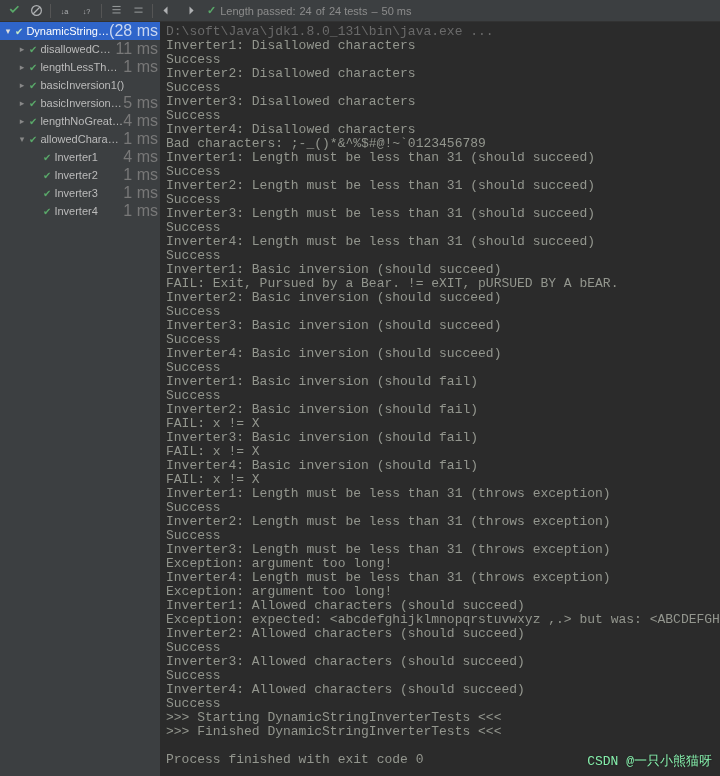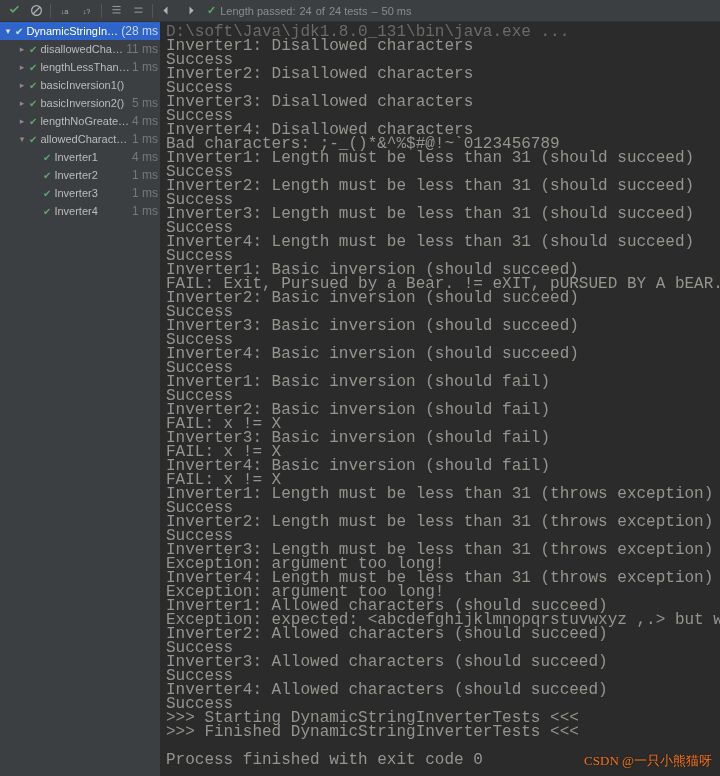--- a/index.html
+++ b/index.html
@@ -12,25 +12,25 @@
 .status .ok { color:#59a869; font-weight:bold; }
 .main { display:flex; height:754px; }
 .tree { width:160px; background:#3c3f41; overflow:hidden; font-size:11px; }
 .node { display:flex; align-items:center; height:18px; padding-right:2px; white-space:nowrap; }
 .node.sel { background:#2f65ca; color:#fff; }
 .arrow { width:8px; display:inline-block; text-align:center; color:#888; font-size:9px; }
 .node.sel .arrow { color:#ddd; }
 .chk { color:#59a869; margin:0 3px; font-size:10px; }
 .node.sel .chk { color:#c5e8c8; }
 .nm { flex:1; overflow:hidden; text-overflow:ellipsis; }
-.tm { color:#787878; font-size:12px; margin-left:auto; }
+.tm { color:#787878; font-size:16px; margin-left:auto; }
 .node.sel .tm { color:#c8d6f0; }
-.console { flex:1; background:#2b2b2b; padding:3px 6px; font-family:Consolas,"Courier New",monospace; font-size:16px; line-height:14px; color:#93968e; overflow:hidden; white-space:pre; }
+.console { flex:1; background:#2b2b2b; padding:3px 6px; font-family:Consolas,"Courier New",monospace; font-size:13px; line-height:14px; color:#93968e; overflow:hidden; white-space:pre; }
 .console .hdr { color:#6a6a6a; }
-.watermark { position:absolute; bottom:6px; right:8px; color:#f97316; font-size:13px; font-family:Liberation Serif, serif; text-shadow:0 0 2px rgba(0,0,0,.4);margin-left:8px; }
+.watermark { position:absolute; bottom:6px; right:8px; color:#86efac; font-size:13px; font-family:Liberation Mono, monospace; text-shadow:0 0 2px rgba(0,0,0,.4);margin-left:8px; }
 </style>
 </head>
 <body>
 
 <div class="toolbar">
   <div class="tbtn">
       <svg viewBox="0 0 16 16">
         <path fill="#59a869" d="M6 11L2 7l1.5-1.5L6 8l6-6L13.5 3.5z"></path>
       </svg>
     </div>

